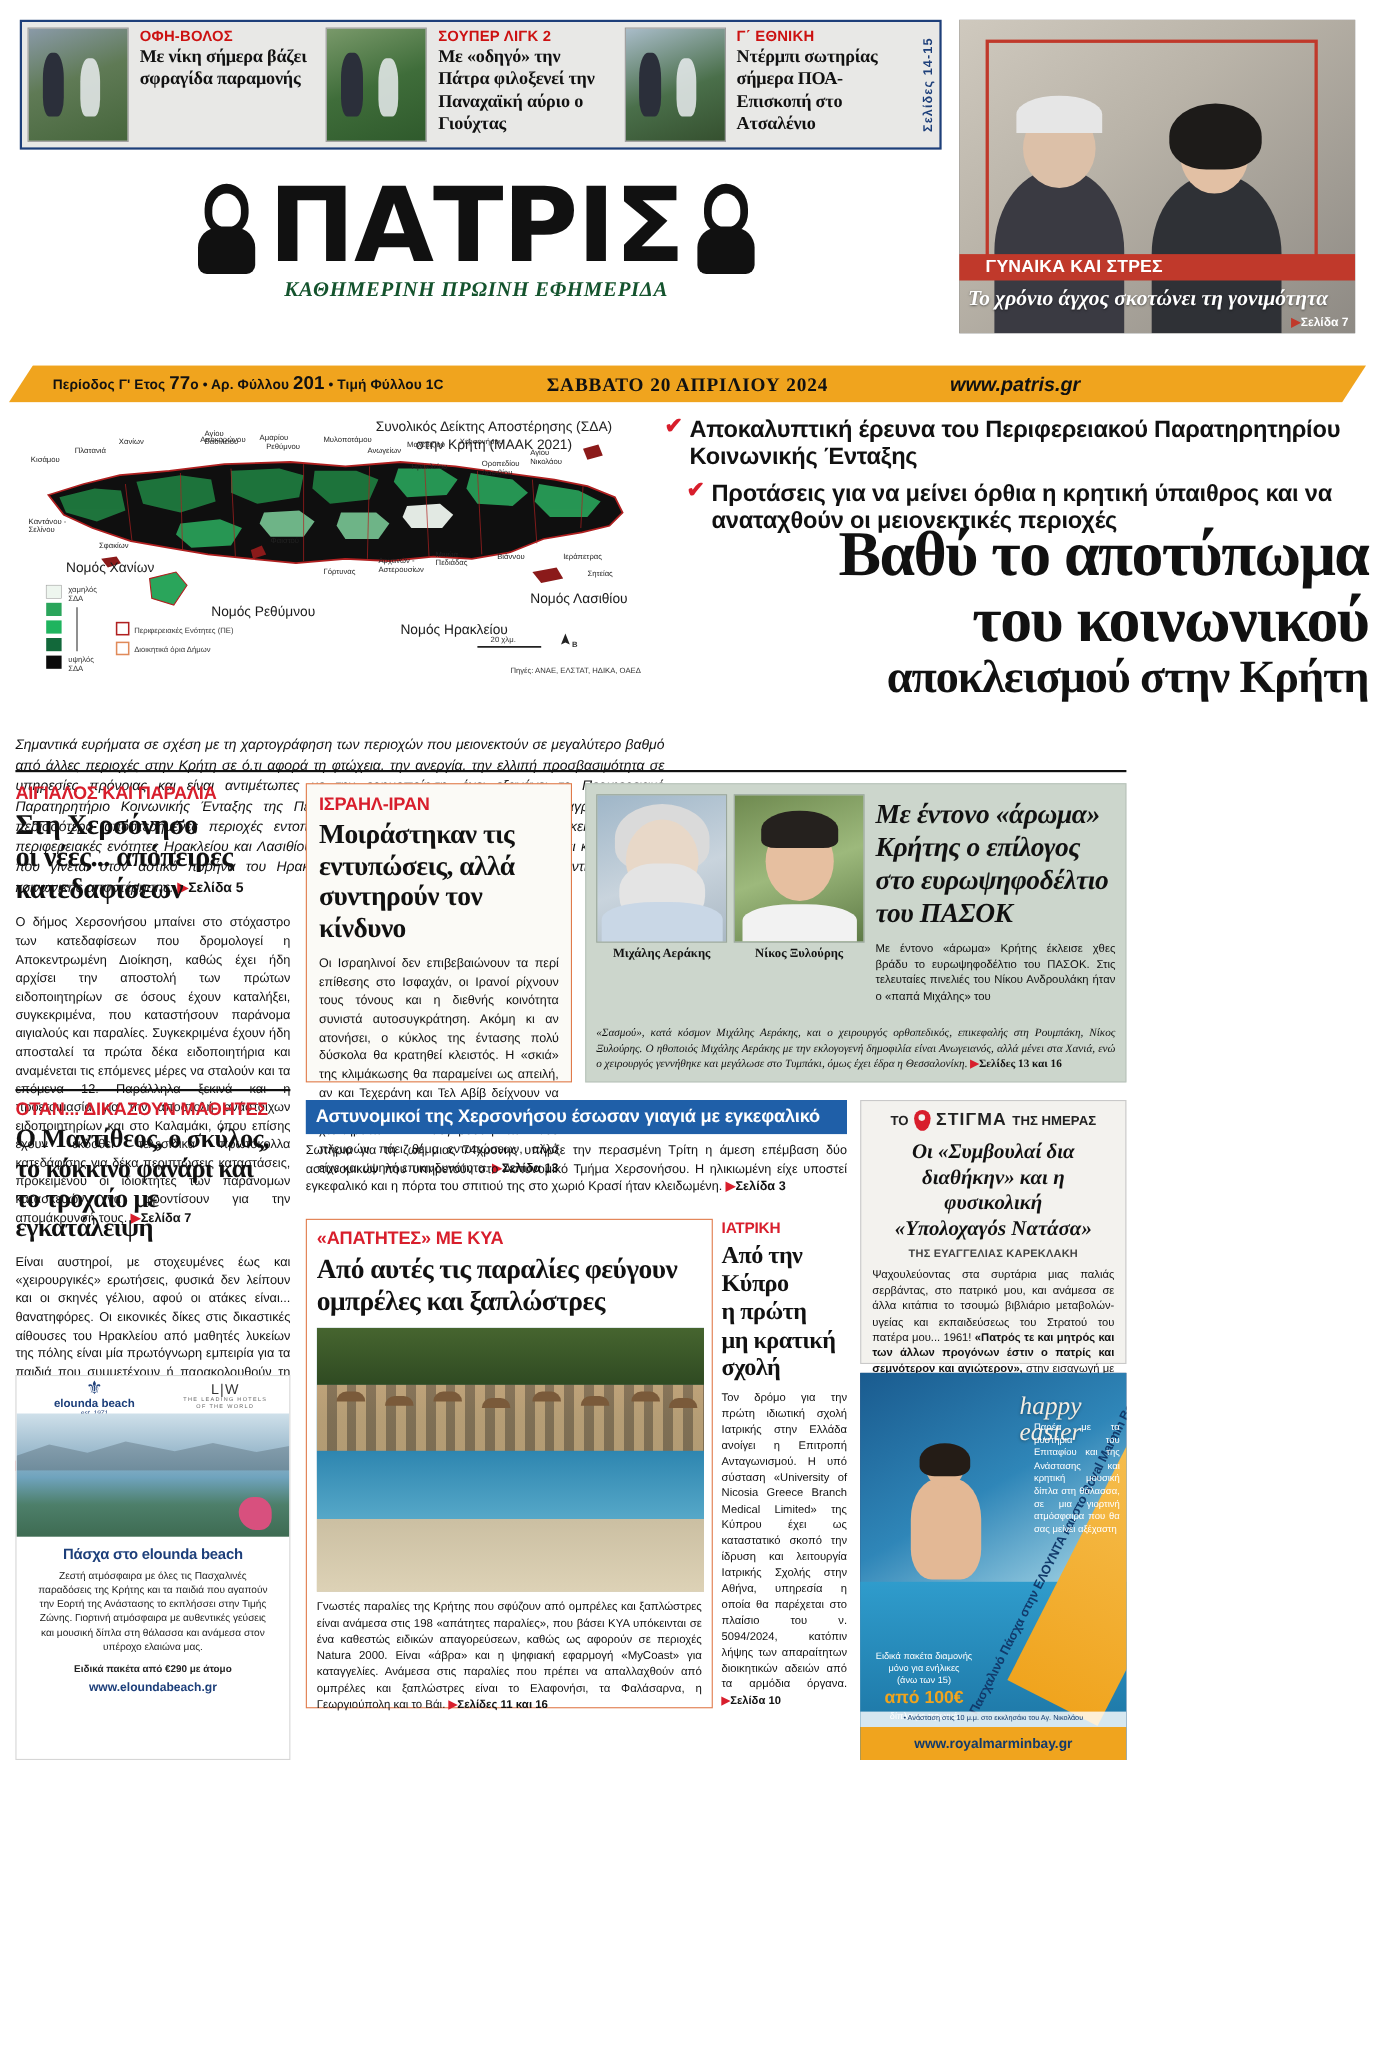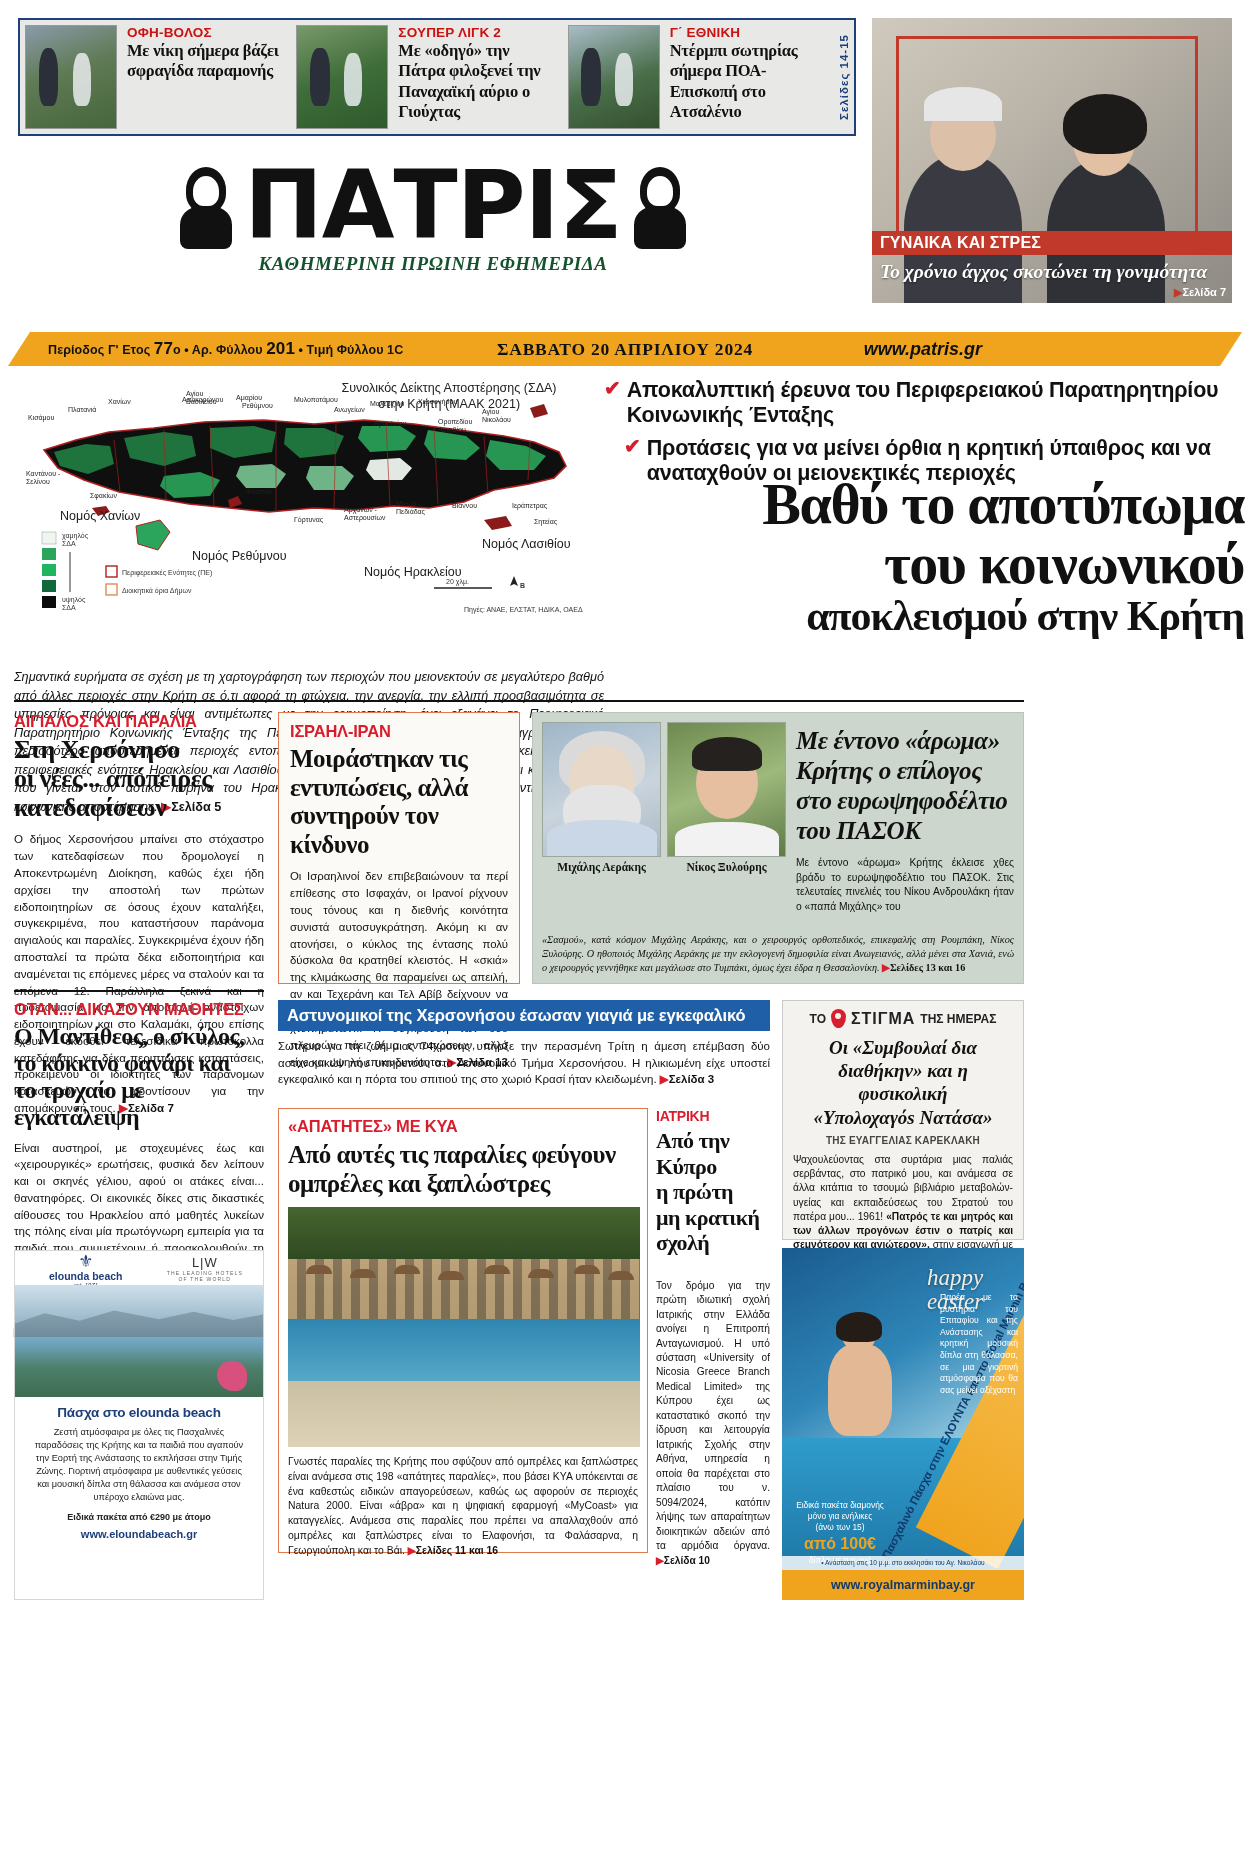--- a/index.html
+++ b/index.html
@@ -65,21 +65,21 @@
   .pp-man, .pp-woman { position:absolute; bottom:0; border-radius:50% 50% 0 0; }
   .pp-man { left:32px; width:118px; height:150px; background:#3a3a42; }
   .pp-man::before{content:"";position:absolute;left:26px;top:-54px;width:66px;height:72px;background:#dcc0a8;border-radius:50%;}
   .pp-man::after{content:"";position:absolute;left:20px;top:-66px;width:78px;height:34px;background:#e6e6e6;border-radius:50% 50% 0 0;}
   .pp-woman { left:175px; width:118px; height:145px; background:#2f3136; }
   .pp-woman::before{content:"";position:absolute;left:26px;top:-52px;width:62px;height:70px;background:#e2c0a4;border-radius:50%;}
   .pp-woman::after{content:"";position:absolute;left:16px;top:-64px;width:84px;height:60px;background:#1d1b19;border-radius:50% 50% 40% 40%;}
   .promo-caption { position:absolute; left:0; right:0; bottom:0; padding:0; }
   .promo-red {
     background:#c0392b; color:#fff; font-weight:700; font-size:16px;
-    padding:3px 8px; letter-spacing:.2px;
+    padding:3px 24px; letter-spacing:.2px;
   }
   .promo-ital {
     font-family:"Liberation Serif", serif; font-style:italic; font-weight:700;
     color:#ffffff; font-size:19.5px; line-height:1.2; padding:5px 8px 20px 8px;
     text-shadow:0 1px 2px rgba(0,0,0,.5);
   }
   .promo-pagetag {
     position:absolute; right:6px; bottom:4px; color:#fff;
     font-size:11px; font-weight:700;
   }
@@ -320,21 +320,21 @@
   .beach-body { font-size:10.4px; line-height:1.42; text-align:justify; margin-top:8px; }
 
   
   .iatriki {
     position:absolute; left:656px; top:1108px; width:114px; height:445px;
   }
   .iatriki-head {
     font-family:"Liberation Serif", serif; font-weight:700; font-size:22px;
     line-height:1.16; letter-spacing:-.5px; margin-top:3px;
   }
-  .iatriki-body { font-size:10.2px; line-height:1.42; text-align:justify; margin-top:23px; }
+  .iatriki-body { font-size:10.2px; line-height:1.42; text-align:justify; margin-top:9px; }
 
   
   .elounda {
     position:absolute; left:14px; top:1250px; width:250px; height:350px;
     border:1px solid #d6d6d6; background:#fff; overflow:hidden;
   }
   .el-top { height:34px; position:relative; }
   .el-logo {
     position:absolute; left:34px; top:2px; text-align:center;
   }

